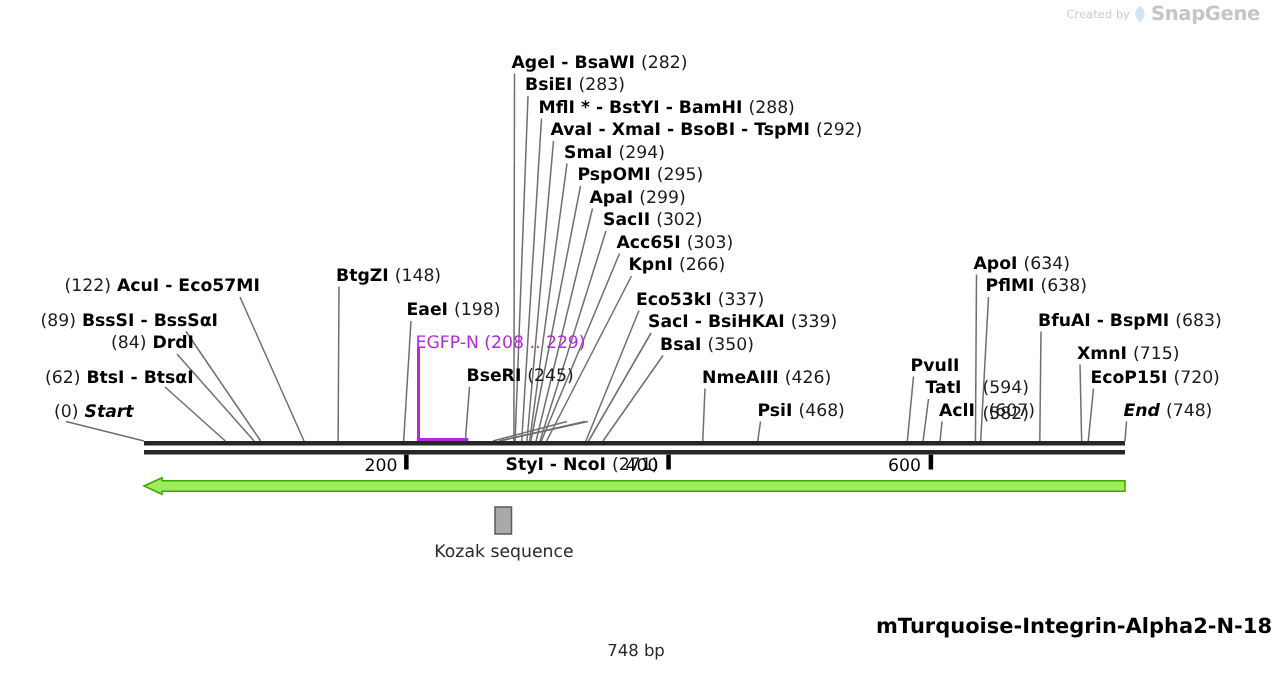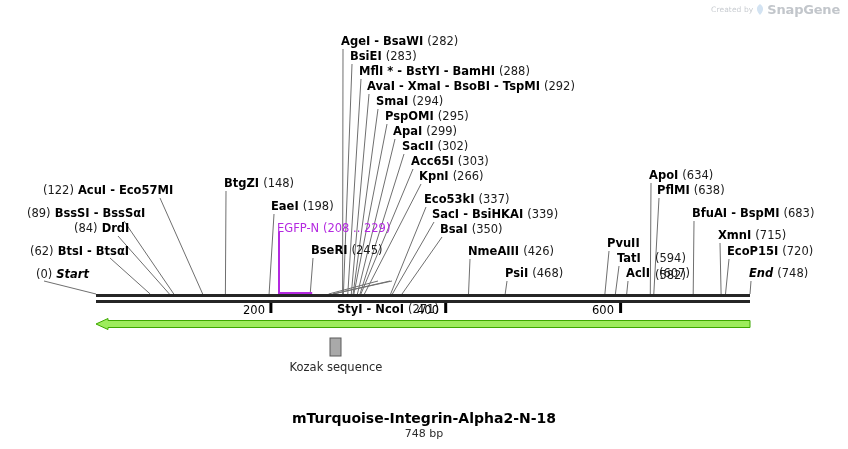--- a/index.html
+++ b/index.html
@@ -283,16 +283,16 @@
     <span>End</span>
     <span class="pos" style="font-style:normal;">(748)</span>
   </div>
 
   <div class="ruler-num" style="left:243px;top:303px;">200</div>
   <div class="ruler-num" style="left:417px;top:303px;">400</div>
   <div class="ruler-num" style="left:592px;top:303px;">600</div>
 
   <div class="cap" style="left:272px;top:360px;width:128px;">Kozak sequence</div>
 
-  <div class="title" style="left:0;top:410px;">mTurquoise-Integrin-Alpha2-N-18</div>
+  <div class="title" style="left:0;top:410px;text-align:right;">mTurquoise-Integrin-Alpha2-N-18</div>
   <div class="subtitle" style="left:0;top:427px;">748 bp</div>
 
 </div>
 
 </body></html>

